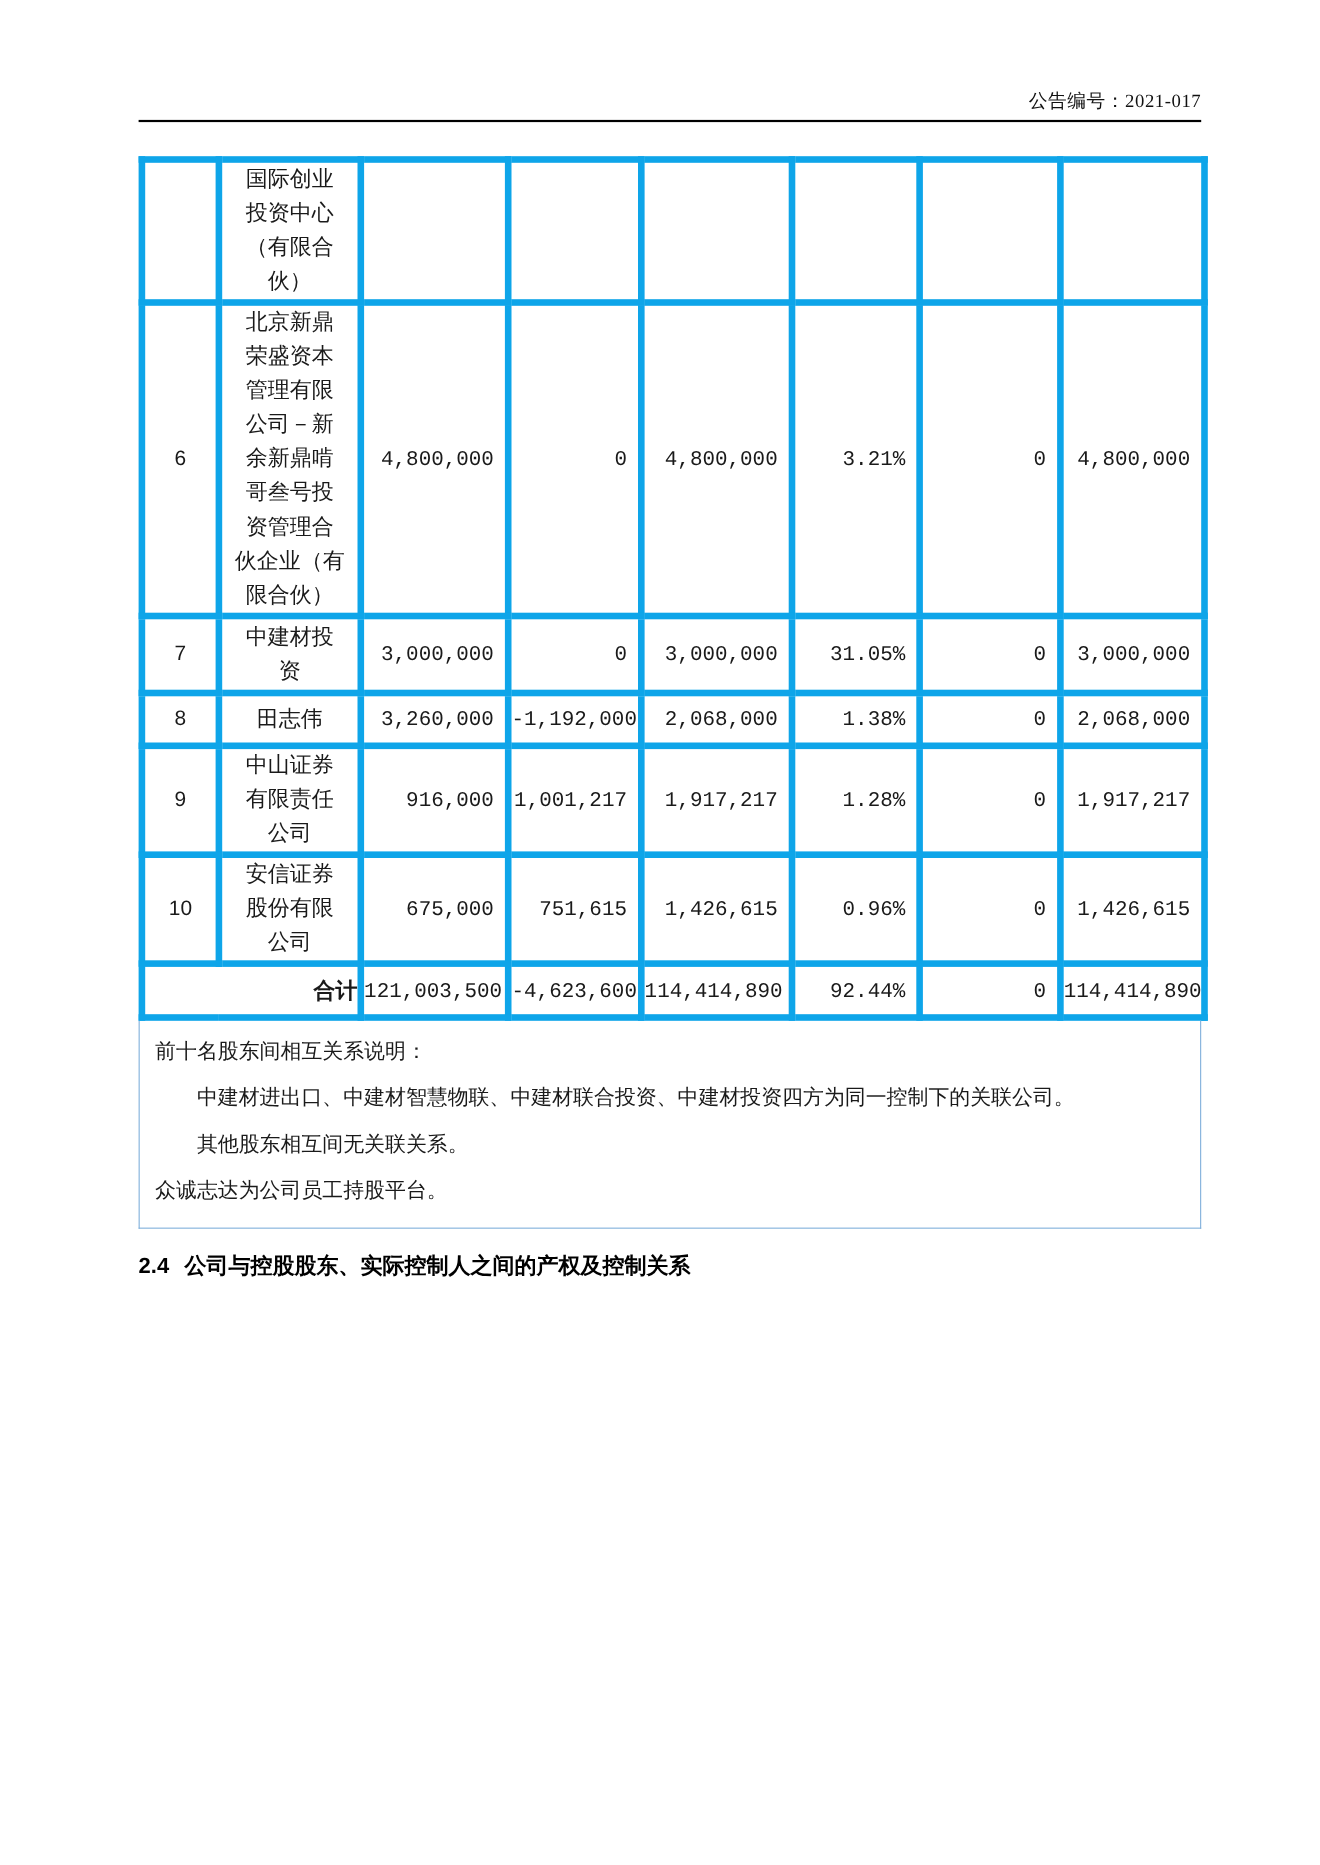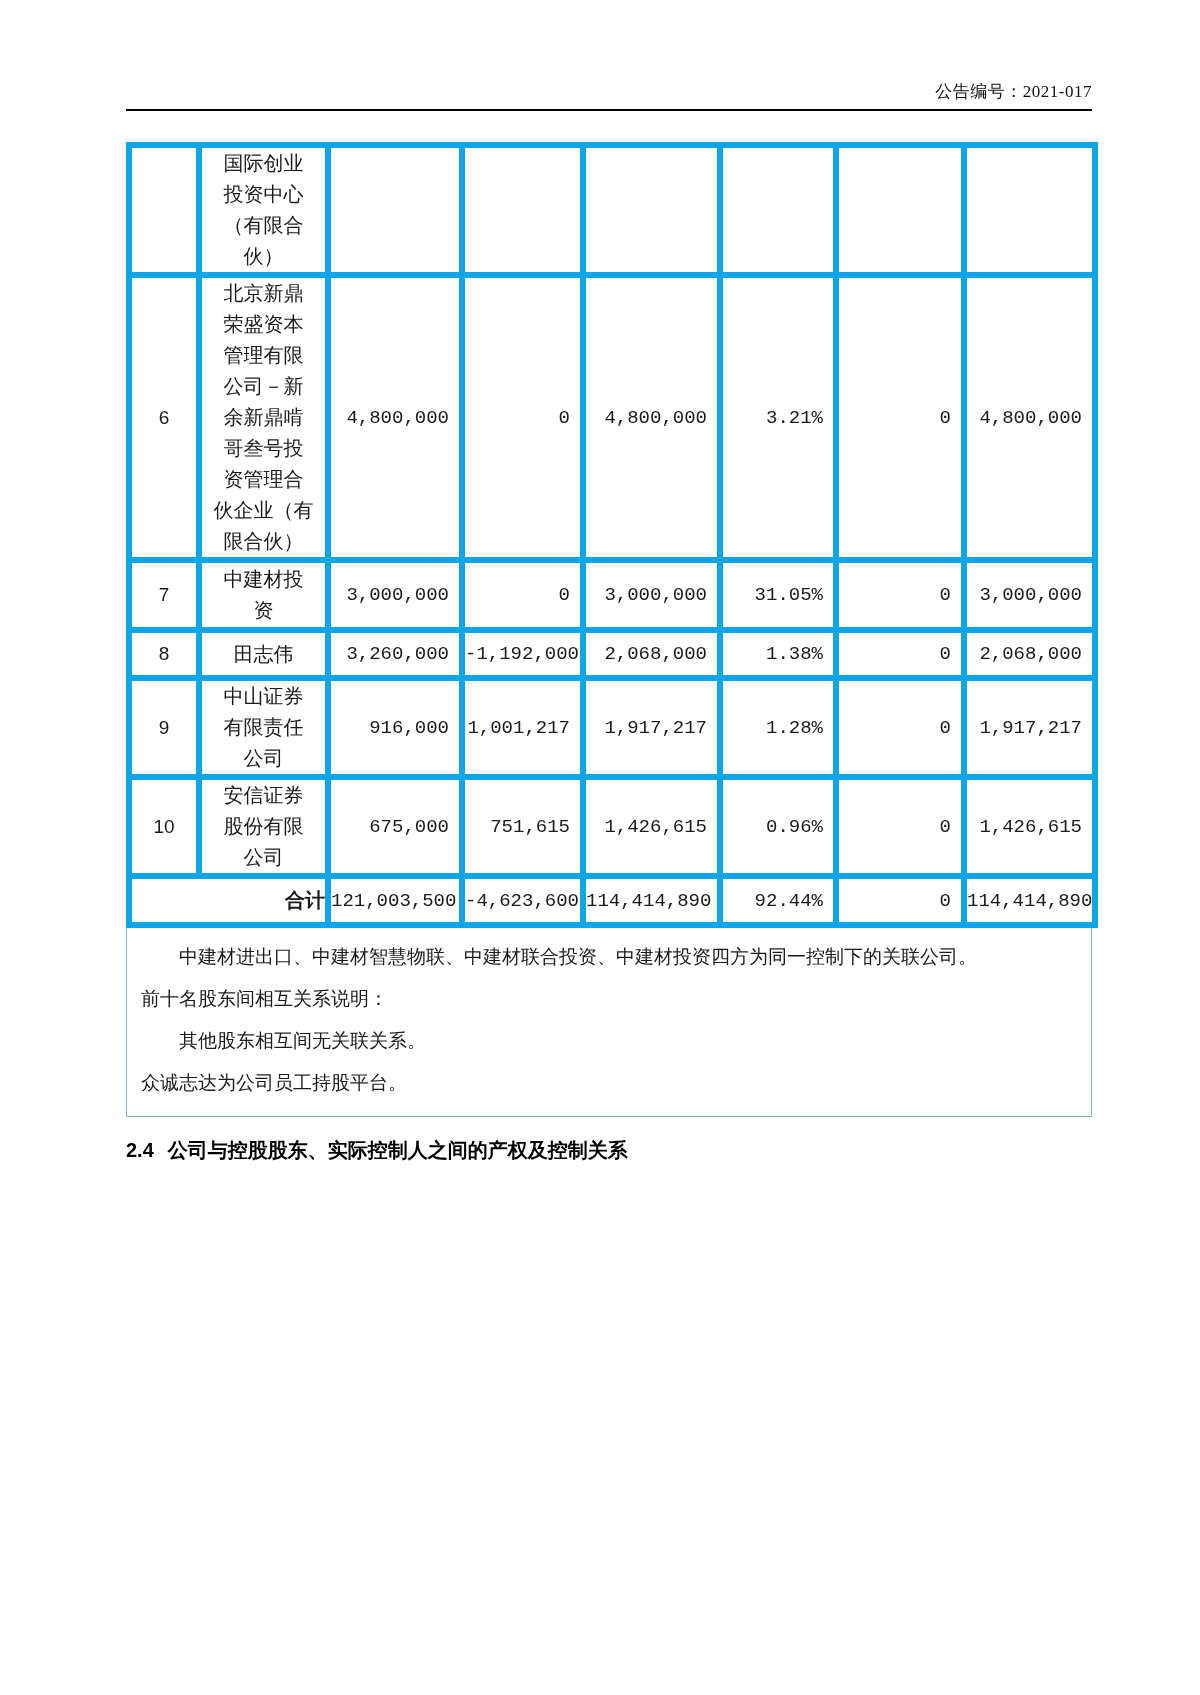--- a/index.html
+++ b/index.html
@@ -189,22 +189,22 @@
           <td class="c-num">-4,623,600</td>
           <td class="c-num">114,414,890</td>
           <td class="c-num">92.44%</td>
           <td class="c-num">0</td>
           <td class="c-num">114,414,890</td>
         </tr>
       </tbody>
     </table>
 
     <div class="notes">
+      <div class="note-line">前十名股东间相互关系说明：</div>
       <div class="note-line">　　中建材进出口、中建材智慧物联、中建材联合投资、中建材投资四方为同一控制下的关联公司。</div>
-      <div class="note-line">前十名股东间相互关系说明：</div>
       <div class="note-line">　　其他股东相互间无关联关系。</div>
       <div class="note-line">众诚志达为公司员工持股平台。</div>
     </div>
 
     <div class="section-heading">
       <span class="sec-num">2.4</span><span>公司与控股股东、实际控制人之间的产权及控制关系</span>
     </div>
 
   </div>
 </div>

